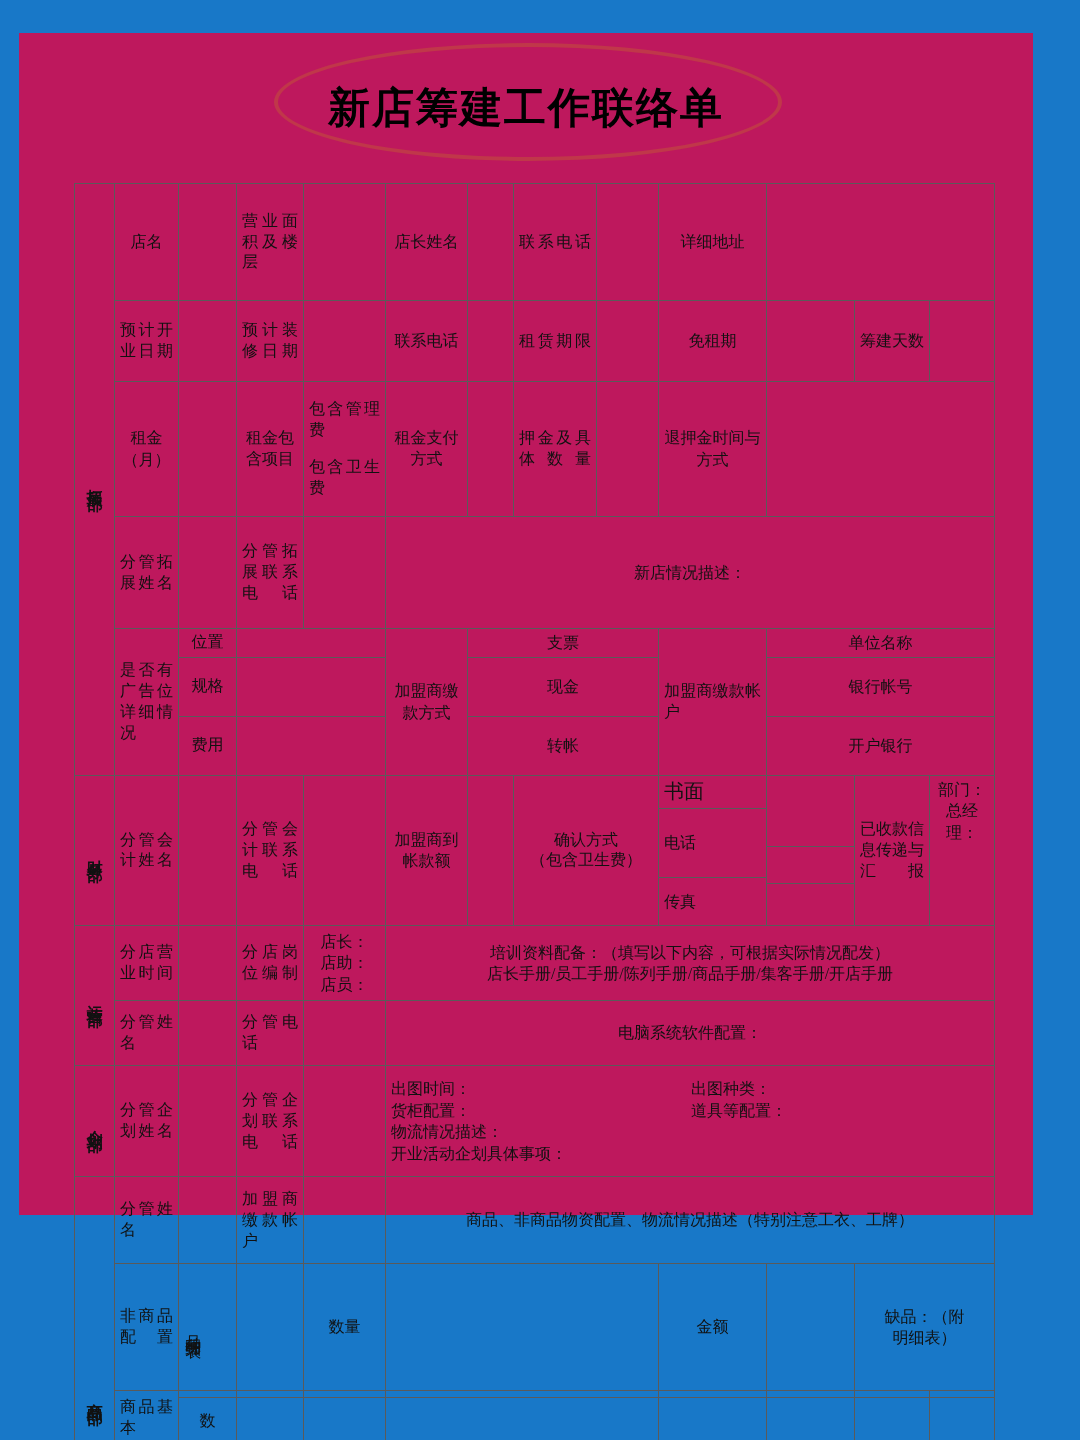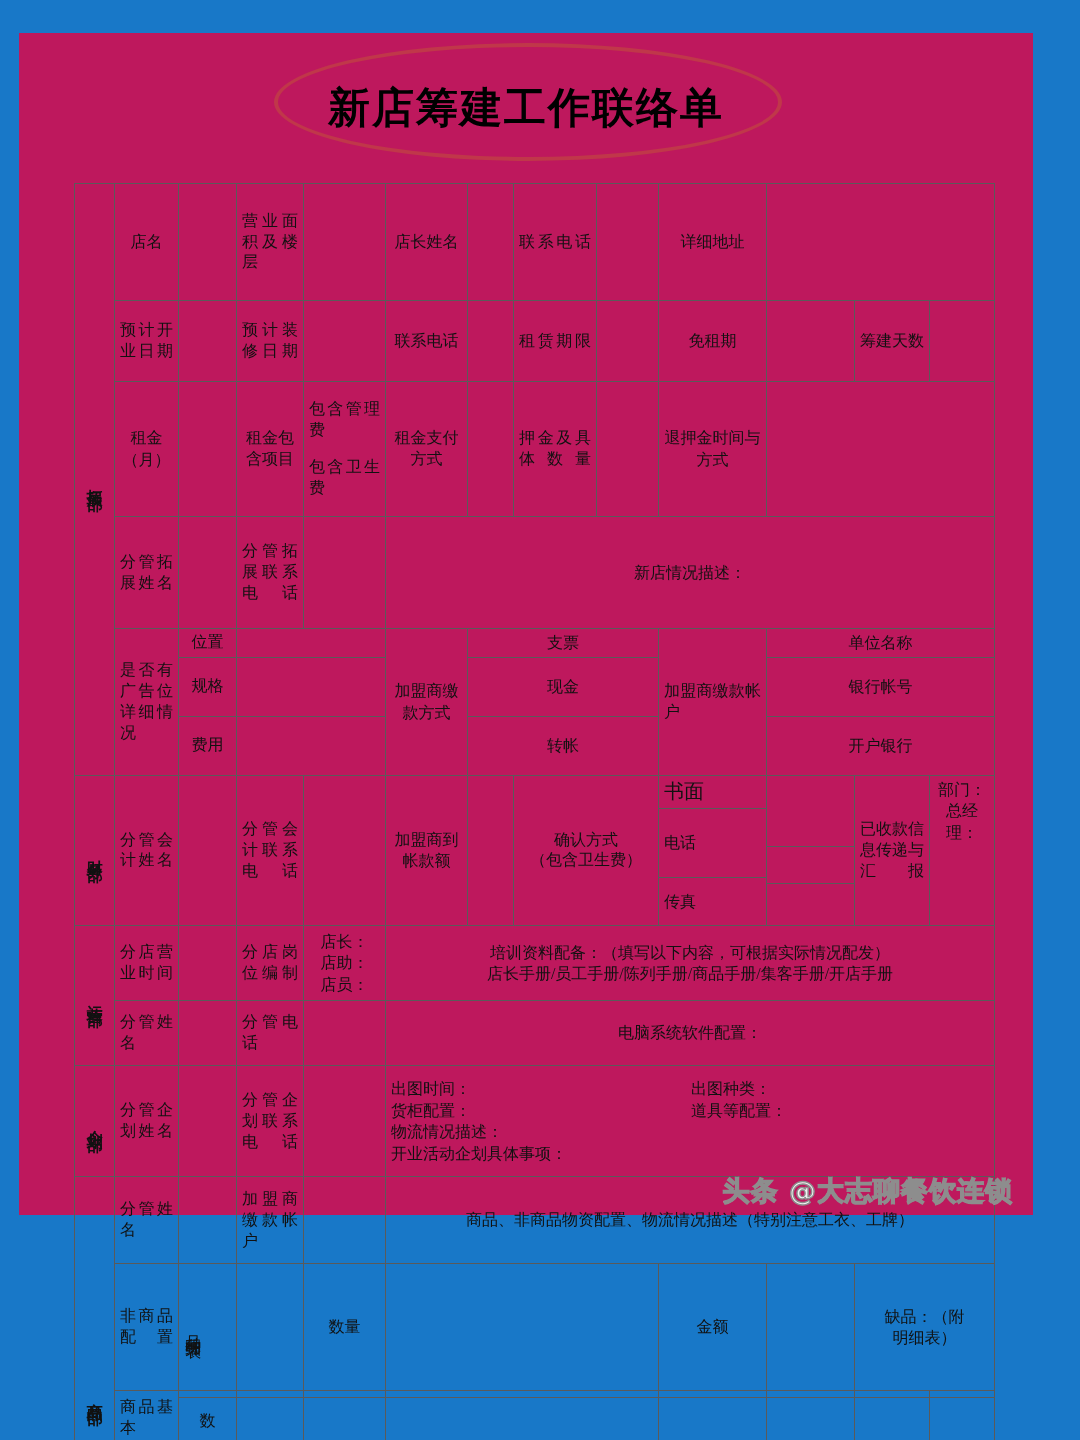--- a/index.html
+++ b/index.html
@@ -449,14 +449,13 @@
       <td colspan="4"></td>
       <td></td>
       <td></td>
       <td></td>
       <td></td>
     </tr>
 
   </tbody>
     </table>
 
-  <div class="watermark">头条 @大志聊餐饮连锁</div>
 </div>
 
 </body></html>

